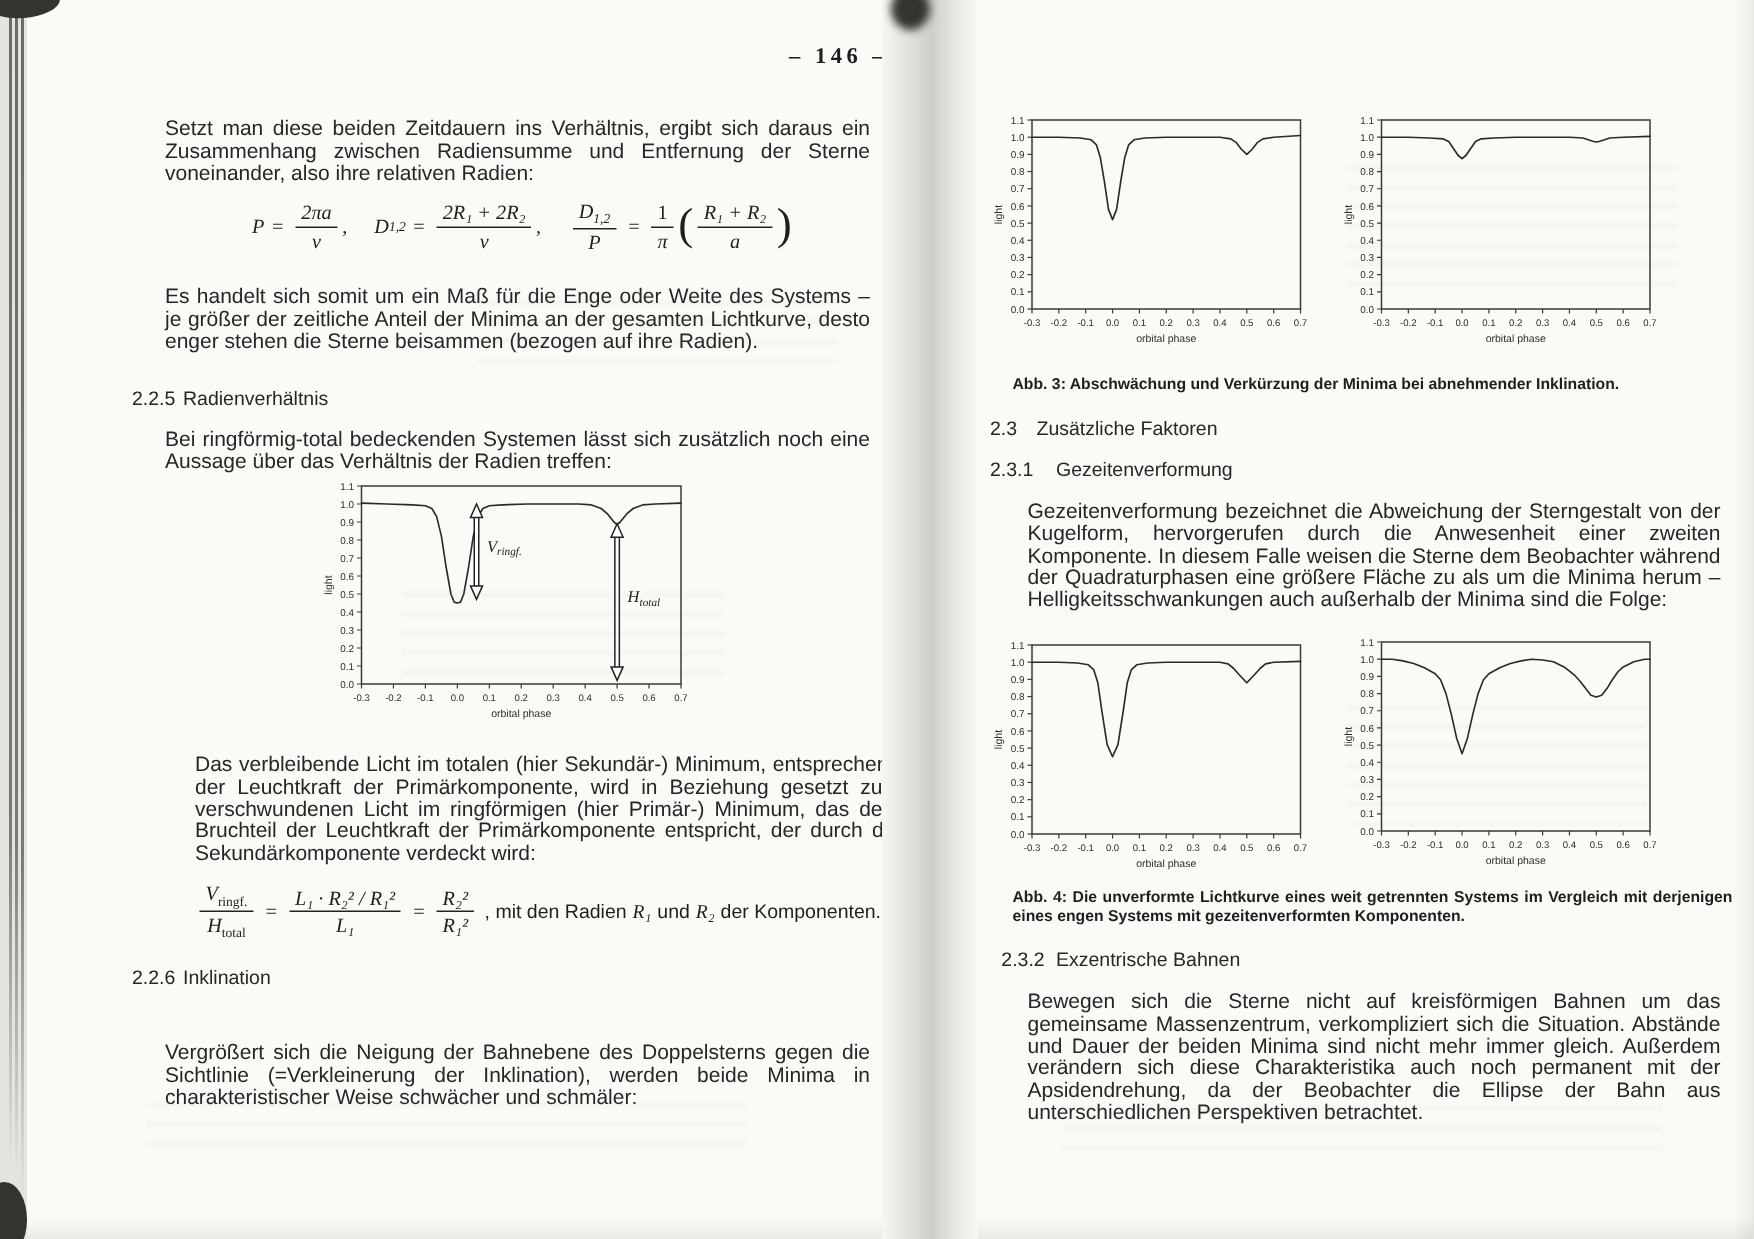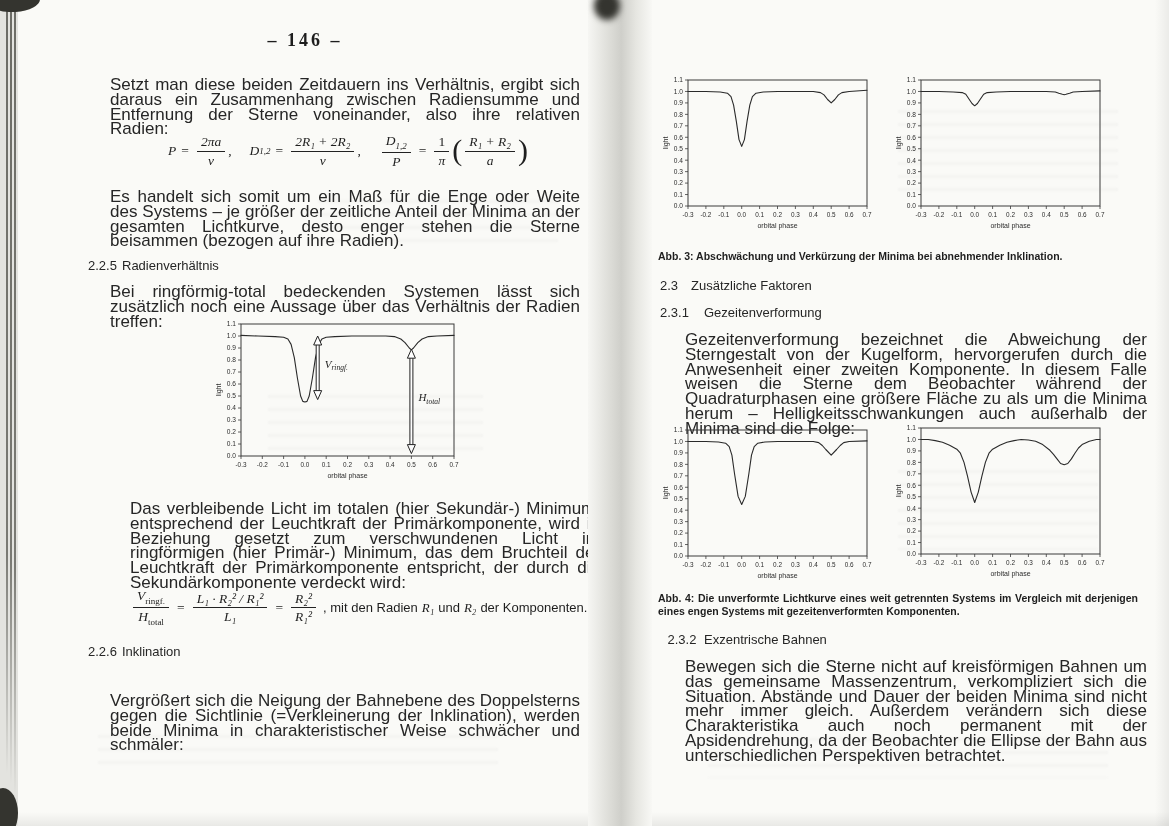--- a/index.html
+++ b/index.html
@@ -9,27 +9,27 @@
     font-family:"Liberation Sans",sans-serif;color:#242424;
   }
   .page{position:absolute;top:0;height:826px;background:#fafaf7;}
   #page-left{left:18px;width:574px;}
   #page-right{left:648px;width:521px;}
   #binding{
     position:absolute;left:588px;top:0;width:64px;height:826px;
     background:linear-gradient(90deg,#f6f6f3 0%,#dcdcd7 35%,#cfcfca 52%,#e6e6e1 75%,#f8f8f5 100%);
   }
   .page-num{
-    position:absolute;left:0;right:0;top:30px;text-align:center;
-    font-family:"Liberation Serif",serif;font-size:18px;font-weight:600;letter-spacing:3px;color:#1d1d1d;
+    position:absolute;left:0;right:0;top:30px;text-align:right;
+    font-family:"Liberation Serif",serif;font-size:15px;font-weight:600;letter-spacing:3px;color:#1d1d1d;
   }
-  .para{position:absolute;font-size:17px;line-height:14.8px;text-align:justify;color:#262626;}
+  .para{position:absolute;font-size:14px;line-height:14.8px;text-align:justify;color:#262626;}
   .sec{position:absolute;font-size:13px;color:#262626;white-space:nowrap;}
   .sec .n{display:inline-block;}
-  .caption{position:absolute;font-size:10.5px;font-weight:bold;line-height:12.5px;text-align:justify;color:#1e1e1e;}
+  .caption{position:absolute;font-size:10.5px;font-weight:bold;line-height:12.5px;text-align:justify;color:#1e1e1e;margin-left:17px;}
   .formula{position:absolute;display:flex;align-items:center;font-family:"Liberation Serif",serif;font-size:13.5px;color:#1e1e1e;}
   .formula .it{font-style:italic;font-family:"Liberation Serif",serif;}
   .formula .op{margin:0 5px;}
   .formula .gap{display:inline-block;width:18px;}
   .frac{display:inline-flex;flex-direction:column;align-items:center;margin:0 3px;line-height:1.15;}
   .frac .num{display:block;padding:0 4px 1px;border-bottom:1px solid #222;text-align:center;}
   .frac .den{display:block;padding-top:1px;text-align:center;}
   sub{font-size:9px;}
   .paren{font-size:30px;font-weight:300;line-height:0;transform:translateY(-1px);}
   .f-tail{font-family:"Liberation Sans",sans-serif;font-size:13px;margin-left:4px;}

